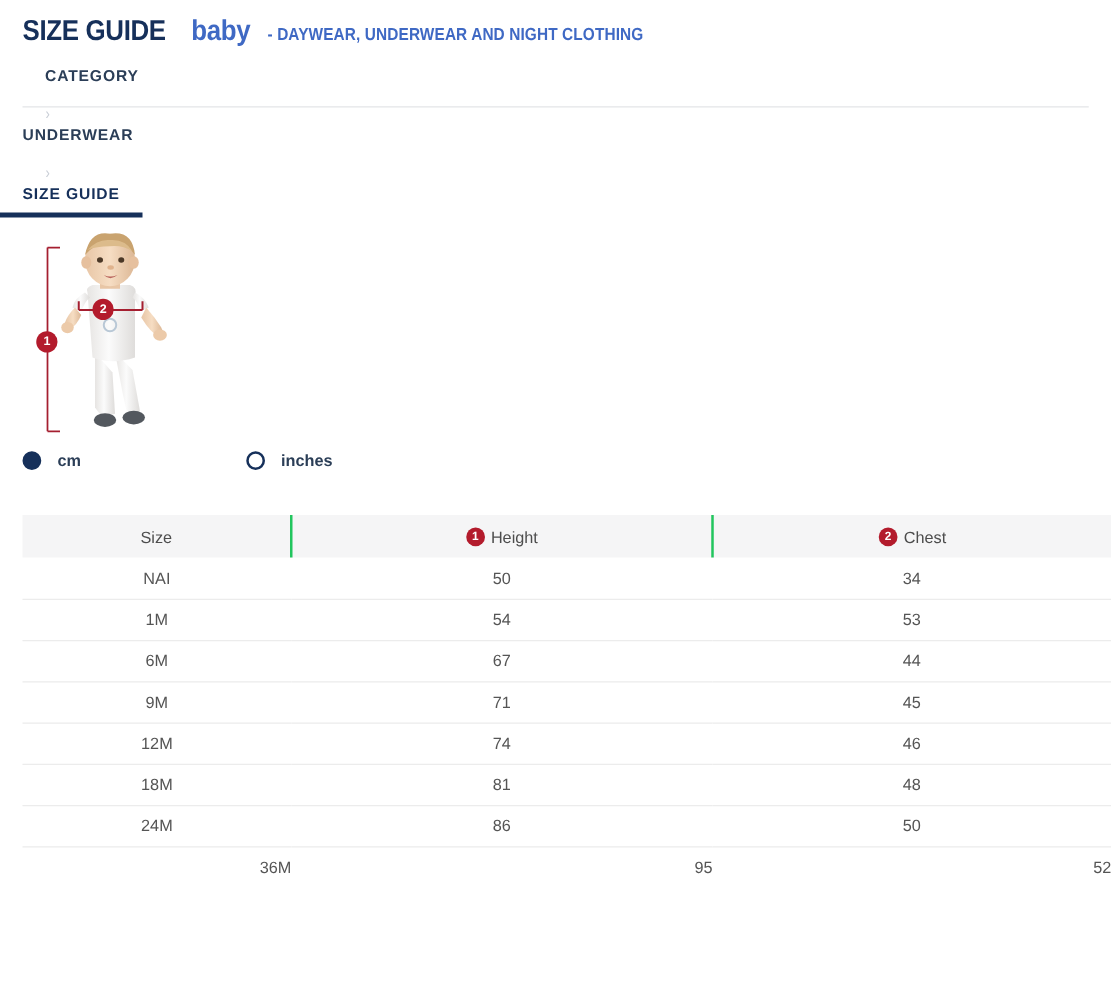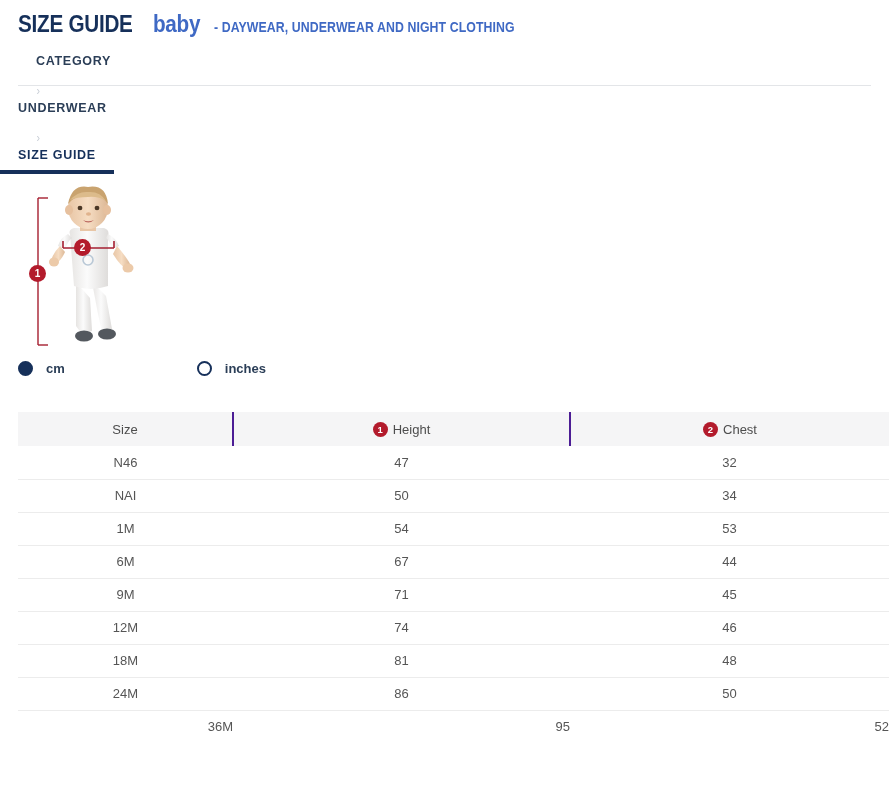--- a/index.html
+++ b/index.html
@@ -170,21 +170,21 @@
     border-collapse: collapse;
     table-layout: fixed;
   }
   .table th {
     background: #f5f5f6;
     height: 34px;
     font-size: 13px;
     font-weight: normal;
     color: #4d4d4d;
     text-align: center;
-    border-right: 2px solid #4c1d95;
+    border-right: 2px solid #22c55e;
     vertical-align: middle;
   }
   .table th:last-child { border-right: none; }
   .th-inner {
     display: flex;
     align-items: center;
     justify-content: center;
     gap: 5px;
   }
   .th-badge {
@@ -337,25 +337,20 @@
         <th>
           <div class="th-inner">
             <span class="th-badge">2</span>
             <span>Chest</span>
           </div>
         </th>
       </tr>
     </thead>
     <tbody id="size-table-body">
         <tr>
-          <td>N46</td>
-          <td>47</td>
-          <td>32</td>
-        </tr>
-        <tr>
           <td>NAI</td>
           <td>50</td>
           <td>34</td>
         </tr>
         <tr>
           <td>1M</td>
           <td>54</td>
           <td>53</td>
         </tr>
         <tr>

